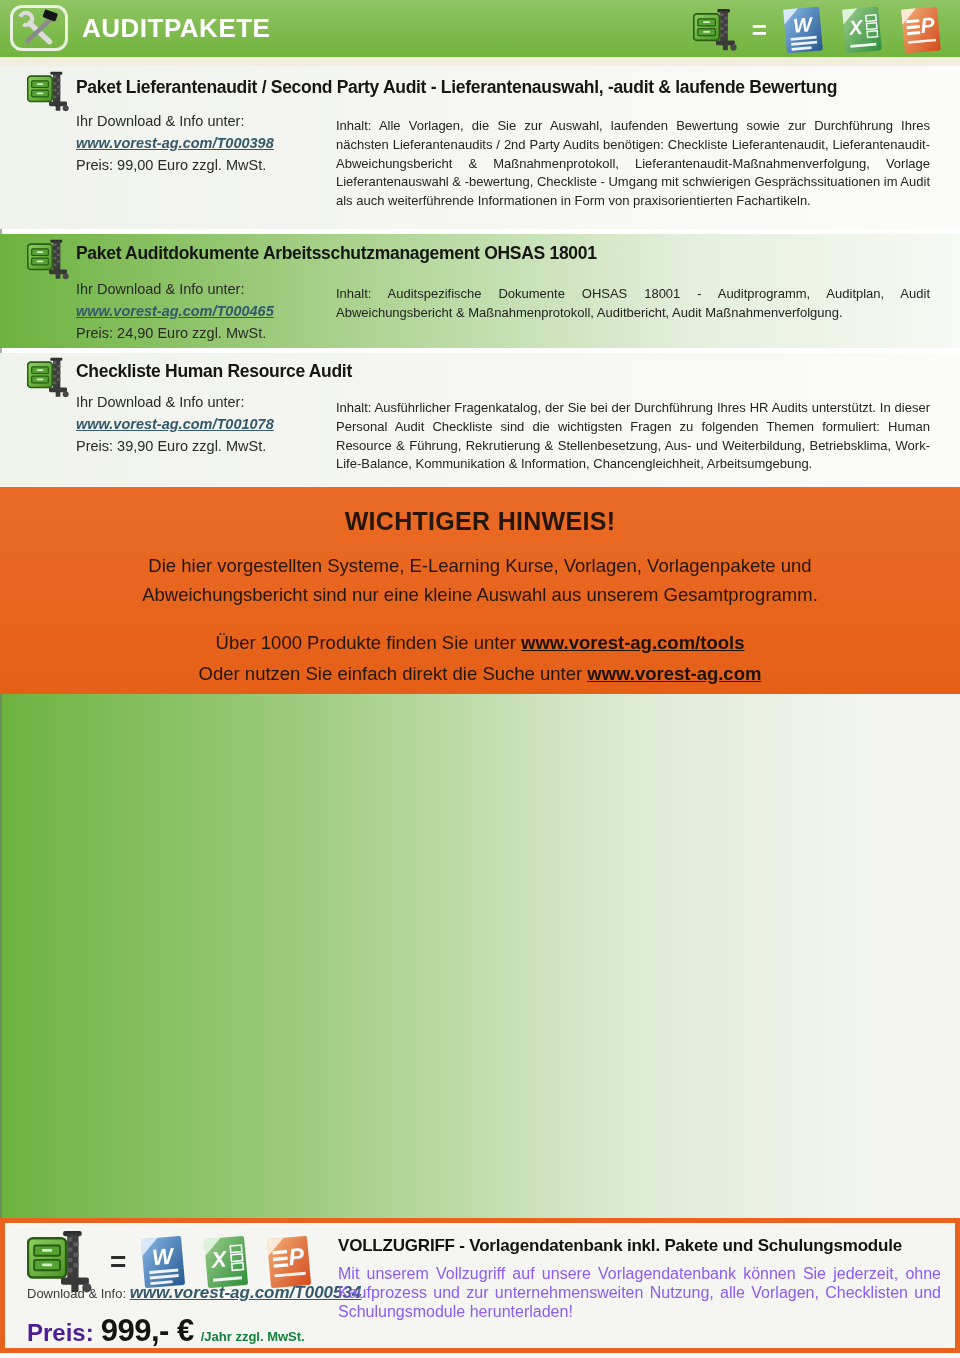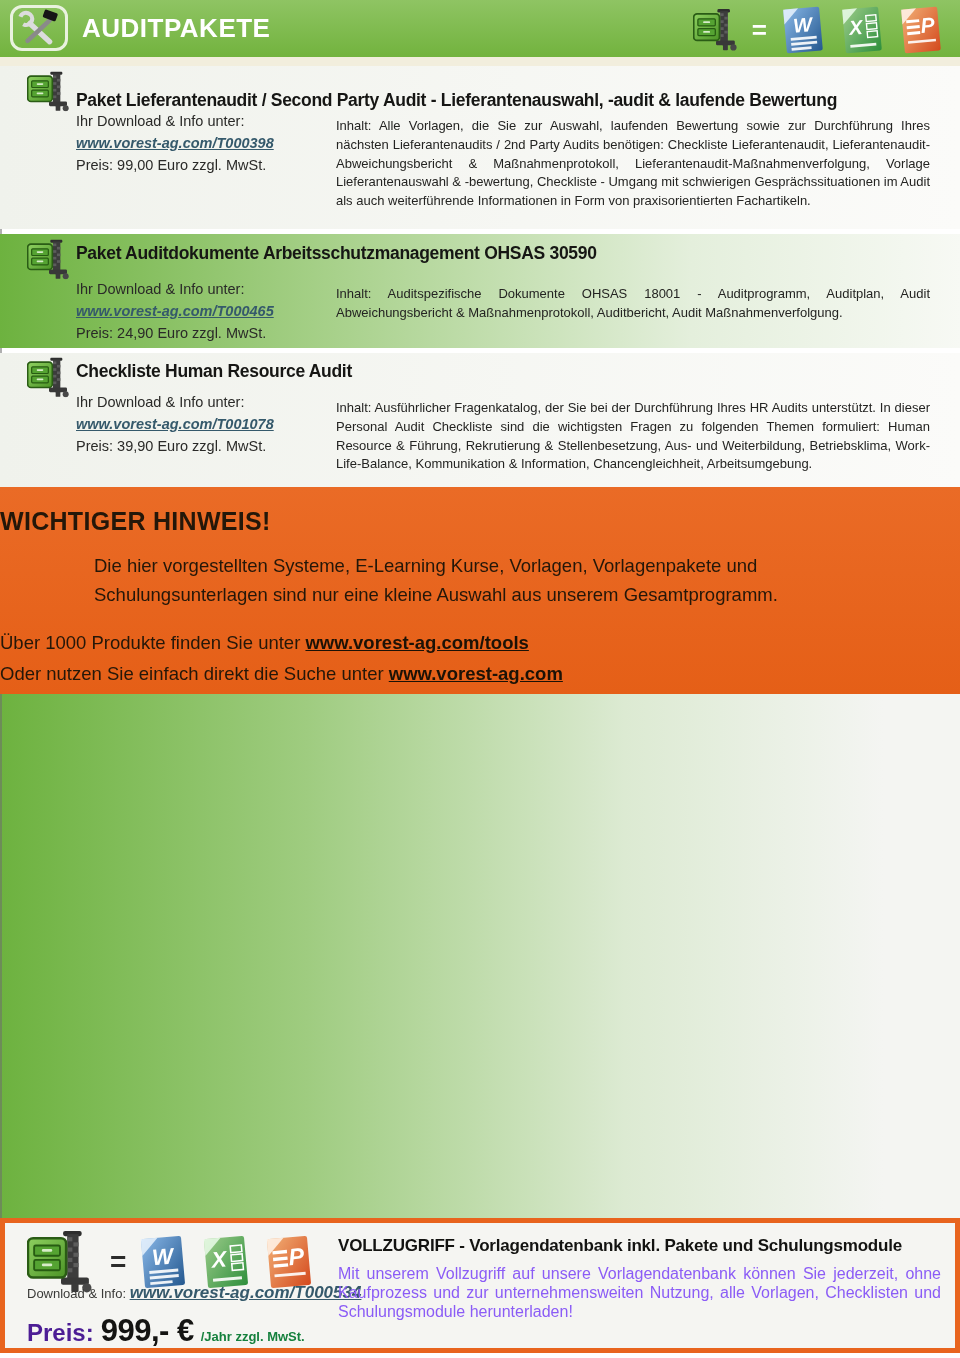--- a/index.html
+++ b/index.html
@@ -19,33 +19,33 @@
 
   
   .cream{position:absolute;left:0;top:57px;width:960px;height:9px;background:#f2eedd;z-index:2;}
 
   
   .product{position:absolute;left:0;width:960px;z-index:2;}
   .s1{top:66px;height:163px;background:linear-gradient(90deg,#f0f2ec,#fbfbf9);}
   .s2{top:234px;height:114px;background:linear-gradient(90deg,#6db23f 0%,#a8d18b 35%,#e4efdc 72%,#f7f9f4 100%);}
   .s3{top:353px;height:134px;background:linear-gradient(90deg,#f0f2ec,#fbfbf9);}
   .p-zip{position:absolute;left:27px;top:5px;width:44px;height:41px;}
-  .p-title{position:absolute;left:76px;top:24px;margin:0;font-size:17.5px;font-weight:700;
+  .p-title{position:absolute;left:76px;top:11px;margin:0;font-size:17.5px;font-weight:700;
            letter-spacing:-.3px;color:#161614;}
   .s2 .p-title{top:9px;} .s3 .p-title{top:8px;} .s3 .p-zip{top:4px;}
   .col-left{position:absolute;left:76px;top:44px;width:252px;font-size:14.5px;line-height:22px;color:#2a2a28;}
   .s3 .col-left{top:38px;}
   .link{color:#35596b;font-weight:700;font-style:italic;text-decoration:underline;cursor:pointer;}
   .desc{position:absolute;left:328px;right:22px;top:43px;margin:8px;font-size:13px;line-height:18.8px;
         text-align:justify;color:#242422;}
   .s3 .desc{top:38px;}
 
   
   .notice{position:absolute;left:0;top:487px;width:960px;height:207px;z-index:3;
-          background:linear-gradient(180deg,#ea6b26,#e55f17);color:#241709;}
+          background:linear-gradient(180deg,#ea6b26,#e55f17);text-align:center;color:#241709;}
   .notice-title{margin:20px 0 0;font-size:25px;font-weight:700;letter-spacing:.3px;}
   .notice-body{margin:15px auto 0;width:772px;font-size:18.5px;line-height:29px;}
   .notice-line{margin-top:3px;font-size:18.5px;line-height:28px;}
   .notice-line:first-of-type{margin-top:20px;}
   .notice-link{color:#1c1206;font-weight:700;text-decoration:underline;cursor:pointer;}
 
   
   .green-area{position:absolute;left:0;top:694px;width:960px;height:524px;z-index:0;
               background:linear-gradient(90deg,#6db23f 0%,#9fcc80 32%,#dcead2 65%,#f4f5f2 92%);}
 
@@ -187,21 +187,21 @@
       <a class="link">www.vorest-ag.com/T000398</a>
       <div>Preis: 99,00 Euro zzgl. MwSt.</div>
     </div>
     <p class="desc">Inhalt: Alle Vorlagen, die Sie zur Auswahl, laufenden Bewertung sowie zur Durchführung Ihres nächsten Lieferantenaudits / 2nd Party Audits benötigen: Checkliste Lieferantenaudit, Lieferantenaudit-Abweichungsbericht &amp; Maßnahmenprotokoll, Lieferantenaudit-Maßnahmenverfolgung, Vorlage Lieferantenauswahl &amp; -bewertung, Checkliste - Umgang mit schwierigen Gesprächssituationen im Audit als auch weiterführende Informationen in Form von praxisorientierten Fachartikeln.</p>
   </section>
 
   <section class="product s2">
     <svg class="p-zip" viewBox="0 0 66 60">
         <use href="#sym-zip"></use>
       </svg>
-    <h2 class="p-title">Paket Auditdokumente Arbeitsschutzmanagement OHSAS 30590</h2>
+    <h2 class="p-title">Paket Auditdokumente Arbeitsschutzmanagement OHSAS 18001</h2>
     <div class="col-left">
       <div>Ihr Download &amp; Info unter:</div>
       <a class="link">www.vorest-ag.com/T000465</a>
       <div>Preis: 24,90 Euro zzgl. MwSt.</div>
     </div>
     <p class="desc">Inhalt: Auditspezifische Dokumente OHSAS 18001 - Auditprogramm, Auditplan, Audit Abweichungsbericht &amp; Maßnahmenprotokoll, Auditbericht, Audit Maßnahmenverfolgung.</p>
   </section>
 
   <section class="product s3">
     <svg class="p-zip" viewBox="0 0 66 60">
@@ -211,21 +211,21 @@
     <div class="col-left">
       <div>Ihr Download &amp; Info unter:</div>
       <a class="link">www.vorest-ag.com/T001078</a>
       <div>Preis: 39,90 Euro zzgl. MwSt.</div>
     </div>
     <p class="desc">Inhalt: Ausführlicher Fragenkatalog, der Sie bei der Durchführung Ihres HR Audits unterstützt. In dieser Personal Audit Checkliste sind die wichtigsten Fragen zu folgenden Themen formuliert: Human Resource &amp; Führung, Rekrutierung &amp; Stellenbesetzung, Aus- und Weiterbildung, Betriebsklima, Work-Life-Balance, Kommunikation &amp; Information, Chancengleichheit, Arbeitsumgebung.</p>
   </section>
 
   <section class="notice">
     <h2 class="notice-title">WICHTIGER HINWEIS!</h2>
-    <p class="notice-body">Die hier vorgestellten Systeme, E-Learning Kurse, Vorlagen, Vorlagenpakete und Schulungsunterlagen sind nur eine kleine Auswahl aus unserem Gesamtprogramm.</p>
+    <p class="notice-body">Die hier vorgestellten Systeme, E-Learning Kurse, Vorlagen, Vorlagenpakete und Abweichungsbericht sind nur eine kleine Auswahl aus unserem Gesamtprogramm.</p>
     <div class="notice-line">
       <span>Über 1000 Produkte finden Sie unter </span><a class="notice-link">www.vorest-ag.com/tools</a>
     </div>
     <div class="notice-line">
       <span>Oder nutzen Sie einfach direkt die Suche unter </span><a class="notice-link">www.vorest-ag.com</a>
     </div>
   </section>
 
   <div class="green-area"></div>
 

